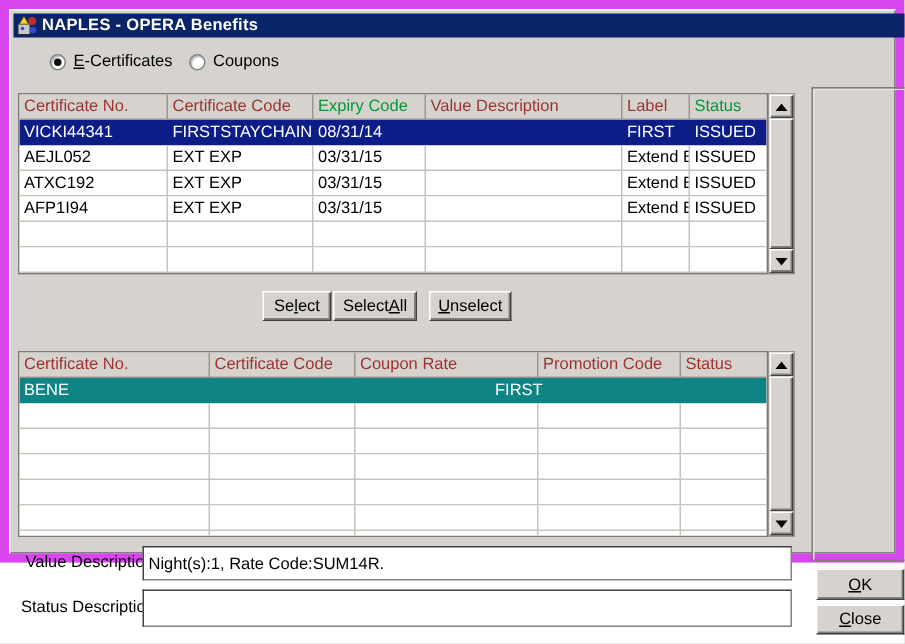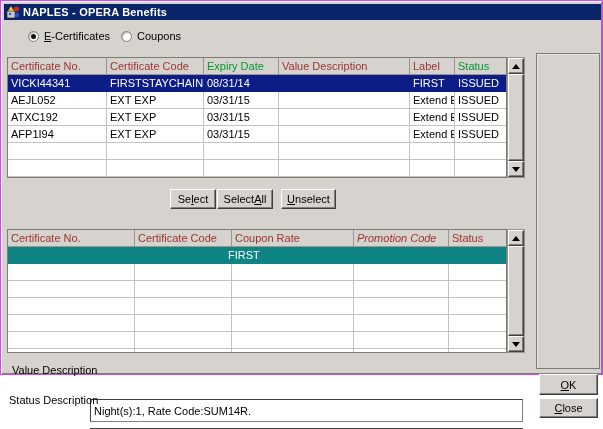--- a/index.html
+++ b/index.html
@@ -1,18 +1,18 @@
 <!DOCTYPE html>
 <html><head>
 <meta charset="utf-8">
 <style>
   html,body{margin:0;padding:0;width:603px;height:429px;overflow:hidden;
     font-family:"Liberation Sans",sans-serif;}
   .window{position:relative;width:603px;height:375px;box-sizing:border-box;
-    background:#d6d3ce;border:1px solid #d946ef;
+    background:#d6d3ce;border:6px solid #d946ef;
     box-shadow:inset 1px 1px 0 #ffffff, inset -1px -1px 0 #808080;padding-left:48px;}
   .titlebar{position:absolute;left:3px;top:3px;width:597px;height:16px;
     display:flex;align-items:center;gap:3px;padding-left:2px;box-sizing:border-box;
     color:#fff;font-size:11px;font-weight:bold;}
   .titlebar svg{flex:none;}
   .title-text{white-space:nowrap;letter-spacing:.2px;}
 
   .radio-group{position:absolute;display:flex;align-items:center;gap:5px;
     font-size:11px;color:#000;cursor:default;}
   .radio{width:11px;height:11px;border-radius:50%;background:#fff;box-sizing:border-box;
@@ -44,21 +44,21 @@
   .btn3d{position:absolute;background:#d6d3ce;border:1px solid;border-color:#fff #404040 #404040 #fff;
     box-shadow:inset -1px -1px 0 #808080;font-size:11px;color:#000;display:flex;
     align-items:center;justify-content:center;box-sizing:border-box;cursor:default;}
   .btn3d u{text-underline-offset:1px;}
 
   .frame{position:absolute;border:1px solid #7e7b75;box-shadow:inset 1px 1px 0 #e8e6e2;box-sizing:border-box;}
 
   .fld-label{position:absolute;font-size:11px;color:#000;white-space:nowrap;}
   .field{position:absolute;background:#fff;border:1px solid;border-color:#404040 #84817b #84817b #404040;
     box-sizing:border-box;font-size:11px;font-family:"Liberation Sans",sans-serif;
-    padding:0 0 0 3px;color:#000;outline:none;margin-top:40px;}
+    padding:0 0 0 3px;color:#000;outline:none;}
 </style>
 </head>
 <body>
 
 <div class="window">
 
   <div class="titlebar" style="background: rgb(10, 36, 106);">
     <svg width="14" height="14" viewBox="0 0 14 14">
       <rect x="1" y="6" width="8" height="7" fill="#c8c8c8" stroke="#222" stroke-width="0.6"></rect>
       <path d="M2 6 L5 1 L8 6 Z" fill="#f5d327" stroke="#7a6300" stroke-width="0.5"></path>
@@ -75,21 +75,21 @@
   </div>
   <div class="radio-group" style="left:120px;top:29px;">
     <span class="radio"></span>
     <span>Coupons</span>
   </div>
 
   <div class="grid" id="top-table" style="left:6px;top:56px;width:500px;height:121px;">
       <div class="thead">
         <div class="th" style="width: 99px; color: rgb(156, 51, 49);">Certificate No.</div>
         <div class="th" style="width: 97px; color: rgb(156, 51, 49);">Certificate Code</div>
-        <div class="th" style="width: 75px; color: rgb(0, 153, 51);">Expiry Date</div>
+        <div class="th" style="width: 75px; color: rgb(0, 153, 51);">Expiry Code</div>
         <div class="th" style="width: 131px; color: rgb(156, 51, 49);">Value Description</div>
         <div class="th" style="width: 45px; color: rgb(156, 51, 49);">Label</div>
         <div class="th" style="width: 53px; color: rgb(0, 153, 51);">Status</div>
       </div>
       <div class="tr sel" style="background: rgb(13, 29, 135);">
         <div class="td" style="width: 99px;">VICKI44341</div>
         <div class="td" style="width: 97px;">FIRSTSTAYCHAIN</div>
         <div class="td" style="width: 75px;">08/31/14</div>
         <div class="td" style="width: 131px;"></div>
         <div class="td" style="width: 45px;">FIRST</div>
@@ -149,24 +149,25 @@
 
   <div class="btn3d" style="left:169px;top:188px;width:46px;height:20px;">Se<u>l</u>ect</div>
   <div class="btn3d" style="left:216px;top:188px;width:56px;height:20px;">Select <u>A</u>ll</div>
   <div class="btn3d" style="left:280px;top:188px;width:55px;height:20px;"><u>U</u>nselect</div>
 
   <div class="grid" id="bottom-table" style="left:6px;top:228px;width:500px;height:124px;">
       <div class="thead">
         <div class="th" style="width: 127px; color: rgb(156, 51, 49);">Certificate No.</div>
         <div class="th" style="width: 97px; color: rgb(156, 51, 49);">Certificate Code</div>
         <div class="th" style="width: 122px; color: rgb(156, 51, 49);">Coupon Rate</div>
-        <div class="th" style="width: 95px; color: rgb(156, 51, 49); font-style: italic;">Promotion Code</div>
+        <div class="th" style="width: 95px; color: rgb(156, 51, 49);">Promotion Code</div>
         <div class="th" style="width: 59px; color: rgb(156, 51, 49);">Status</div>
       </div>
       <div class="tr sel" style="background: rgb(14, 133, 132);">
+        <div class="td" style="width: 97px;">BENE</div>
         <div class="td" style="width: 122px;"></div>
         <div class="td" style="width: 95px;"></div>
         <div class="td" style="width: 59px;">FIRST</div>
       </div>
       <div class="tr">
         <div class="td" style="width: 127px;"></div>
         <div class="td" style="width: 97px;"></div>
         <div class="td" style="width: 122px;"></div>
         <div class="td" style="width: 95px;"></div>
         <div class="td" style="width: 59px;"></div>

